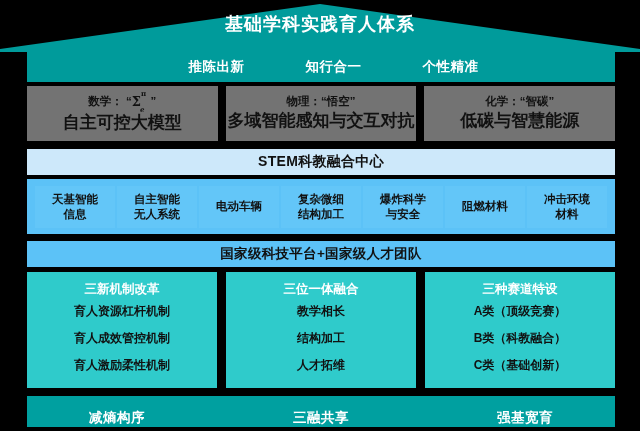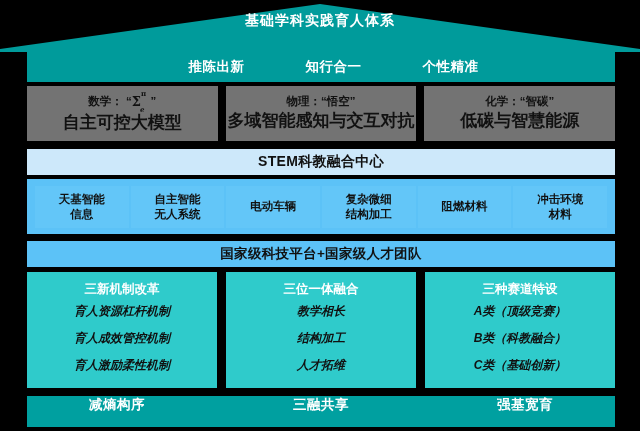--- a/index.html
+++ b/index.html
@@ -8,21 +8,21 @@
     font-family:"Liberation Sans","DejaVu Sans",sans-serif;
     overflow:hidden;position:relative;
   }
   #house{position:absolute;left:0;top:0;width:640px;height:431px;}
 
   
   .roof-wrap{position:absolute;left:0;top:0;width:640px;height:52px;}
   .roof-svg{display:block;width:640px;height:52px;}
   .roof-title{
     position:absolute;left:0;top:12px;width:640px;text-align:center;
-    color:#ffffff;font-size:14px;font-weight:bold;letter-spacing:1px;
+    color:#ffffff;font-size:18px;font-weight:bold;letter-spacing:1px;
   }
 
   
   .band{position:absolute;left:27px;width:588px;}
 
   
   .motto-band{top:52px;height:30px;background:#009B9B;}
   .motto-row{
     display:flex;align-items:center;justify-content:center;gap:36px;
     height:30px;
@@ -62,25 +62,25 @@
              display:flex;align-items:center;justify-content:center;}
   .plat-band .t{font-size:13.5px;font-weight:bold;color:#111;letter-spacing:.3px;}
 
   
   .pillars{top:272px;height:116px;display:flex;gap:9px;}
   .pillar{
     flex:1;background:#2FCBCB;display:flex;flex-direction:column;
     align-items:center;padding-top:9px;box-sizing:border-box;
   }
   .pillar-head{font-size:12.5px;font-weight:bold;color:#ffffff;margin-bottom:5px;}
-  .pillar-item{font-size:12px;font-weight:bold;color:#111;margin-bottom:10px;font-style:italic;}
+  .pillar-item{font-size:12px;font-weight:bold;color:#111;margin-bottom:10px;}
 
   
   .foot-band{top:396px;height:31px;background:#00A0A0;
-             display:flex;align-items:flex-start;gap:24px;}
+             display:flex;align-items:flex-end;gap:24px;}
   .foot-item{flex:1;text-align:center;color:#fff;font-size:13.5px;font-weight:bold;letter-spacing:.5px;}
 </style>
 </head>
 <body>
 
 <div id="house">
 
   <div class="roof-wrap">
     <svg class="roof-svg" viewBox="0 0 640 52" preserveAspectRatio="none">
       <polygon points="320,4 640,49 640,52 0,52 0,49" fill="#009B9B"></polygon>
@@ -138,20 +138,26 @@
     <div class="six-tile">
       <span>电动车辆</span>
     </div>
     <div class="six-tile">
       <span>
         <span>复杂微细</span><br>
         <span>结构加工</span>
       </span>
     </div>
     <div class="six-tile">
+      <span>
+        <span>爆炸科学</span><br>
+        <span>与安全</span>
+      </span>
+    </div>
+    <div class="six-tile">
       <span>阻燃材料</span>
     </div>
     <div class="six-tile">
       <span>
         <span>冲击环境</span><br>
         <span>材料</span>
       </span>
     </div>
   </div>
 

